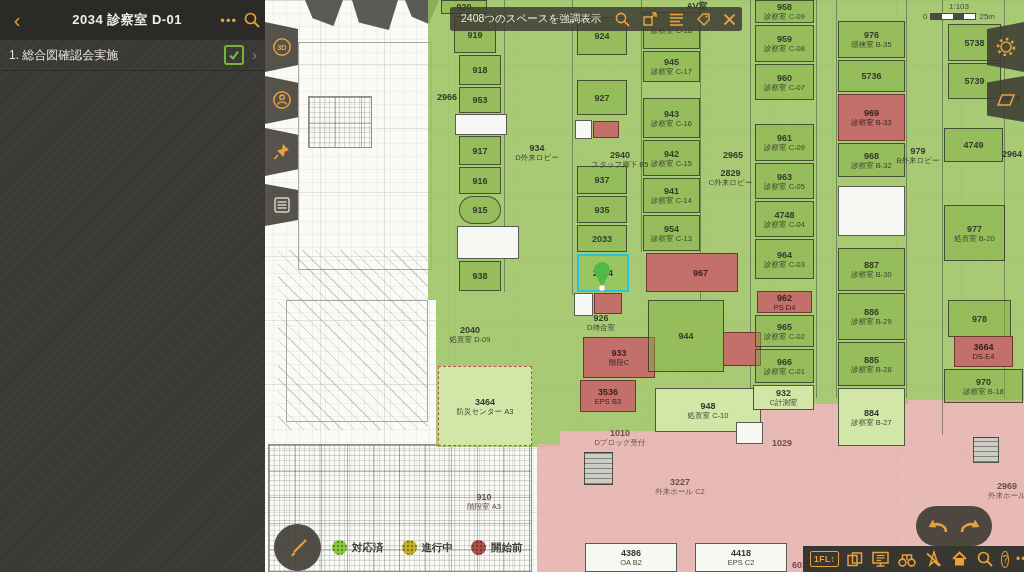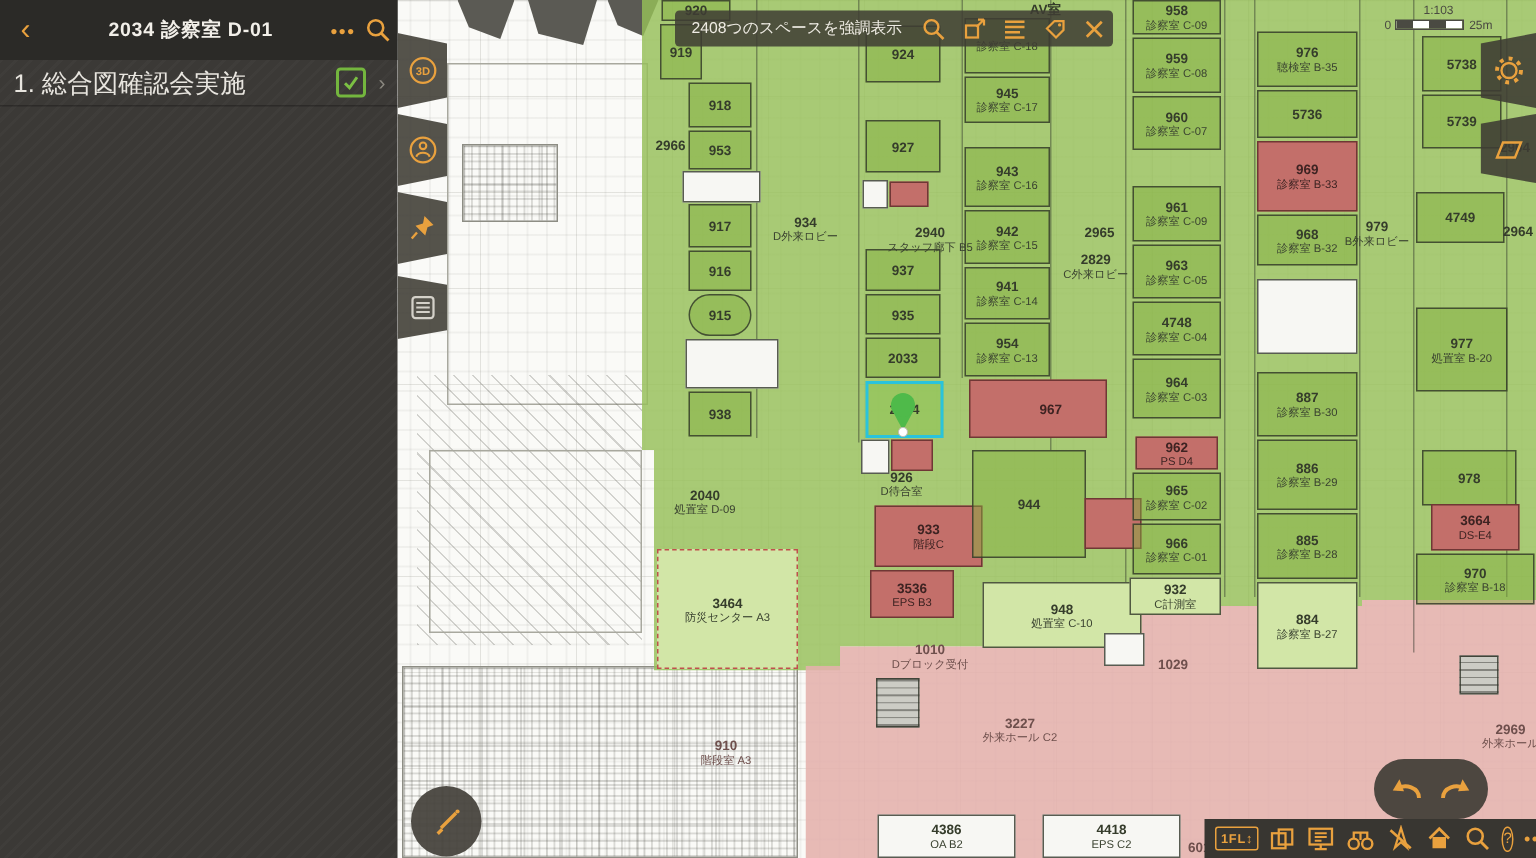--- a/index.html
+++ b/index.html
@@ -56,21 +56,21 @@
   #sidebar{position:absolute;left:0;top:0;width:265px;height:572px;background:#3b3936;
     background-image:repeating-linear-gradient(135deg,rgba(255,255,255,.02) 0 2px,transparent 2px 7px);z-index:30;}
   #sb-header{position:absolute;left:0;top:0;width:265px;height:40px;background:#2b2a27;
     display:flex;align-items:center;}
   #back-btn{width:34px;text-align:center;color:#e9a13e;font-size:20px;line-height:20px;cursor:pointer;}
   #sb-title{flex:1;text-align:center;color:#f2efe9;font-size:13px;font-weight:bold;letter-spacing:.5px;}
   #menu-dots{color:#e9a13e;font-size:13px;letter-spacing:1px;margin-right:6px;cursor:pointer;}
   #sb-search{margin-right:4px;}
   .sb-row{position:absolute;left:0;top:40px;width:265px;height:30px;display:flex;align-items:center;
     border-bottom:1px solid rgba(0,0,0,.25);}
-  .sb-row .txt{flex:1;color:#e8e5df;font-size:17px;padding-left:9px;}
+  .sb-row .txt{flex:1;color:#e8e5df;font-size:12px;padding-left:9px;}
   .checkbox{width:16px;height:16px;border:2px solid #74b63e;border-radius:3px;margin-right:8px;
     display:flex;align-items:center;justify-content:center;}
   .sb-chev{color:#8a877f;font-size:14px;margin-right:8px;}
   
   .tabL{position:absolute;left:265px;width:33px;background:rgba(62,59,51,.88);z-index:25;
     clip-path:polygon(0 0,100% 14%,100% 86%,0 100%);display:flex;align-items:center;justify-content:center;}
   .tabR{position:absolute;right:0;width:37px;background:rgba(62,59,51,.88);z-index:25;
     clip-path:polygon(0 14%,100% 0,100% 100%,0 86%);display:flex;align-items:center;justify-content:center;}
   
   #space-bar{position:absolute;left:450px;top:7px;width:292px;height:24px;border-radius:3px;
@@ -130,21 +130,21 @@
         <div class="wall" style="left: 906px; top: 0px; height: 398px;"></div>
         <div class="wall" style="left: 942px; top: 0px; height: 435px;"></div>
         <div class="wall" style="left: 1004px; top: 0px; height: 398px;"></div>
       </div>
     <div id="room-layer">
         <div class="room g" style="left: 441px; top: 0px; width: 46px; height: 14px;">
           <span class="rlbl">
             <b>920</b>
           </span>
         </div>
-        <div class="room g" style="left: 440px; top: 16px; width: 28px; height: 37px;">
+        <div class="room g" style="left: 454px; top: 16px; width: 42px; height: 37px;">
           <span class="rlbl">
             <b>919</b>
           </span>
         </div>
         <div class="room g" style="left: 459px; top: 55px; width: 42px; height: 30px;">
           <span class="rlbl">
             <b>918</b>
           </span>
         </div>
         <div class="room g" style="left: 459px; top: 87px; width: 42px; height: 26px;">
@@ -633,20 +633,34 @@
     </svg>
   </div>
 
   <div id="pen-btn">
     <svg width="22" height="22" viewBox="0 0 22 22">
       <line x1="7" y1="15" x2="17" y2="5" stroke="#e9a13e" stroke-width="2.2"></line>
       <polygon points="4,18 7,15 8.6,16.6 5.6,19.6" fill="#e9a13e"></polygon>
       <circle cx="18" cy="4" r="1.4" fill="#e9a13e"></circle>
     </svg>
   </div>
+  <div id="legend">
+    <span class="legend-item">
+      <span class="dot" style="background-color: rgb(141, 198, 63);"></span>
+      <span class="lbl">対応済</span>
+    </span>
+    <span class="legend-item">
+      <span class="dot" style="background-color: rgb(195, 173, 43);"></span>
+      <span class="lbl">進行中</span>
+    </span>
+    <span class="legend-item">
+      <span class="dot" style="background-color: rgb(169, 80, 74);"></span>
+      <span class="lbl">開始前</span>
+    </span>
+  </div>
 
   <div id="undo-pill">
     <div>
       <svg width="26" height="20" viewBox="0 0 26 20">
         <path d="M22 16 C22 9 13 6 7 10" fill="none" stroke="#e9a13e" stroke-width="2.6"></path>
         <polygon points="9,3.5 4.5,11 12,11.5" fill="#e9a13e"></polygon>
       </svg>
     </div>
     <div>
       <svg width="26" height="20" viewBox="0 0 26 20">

